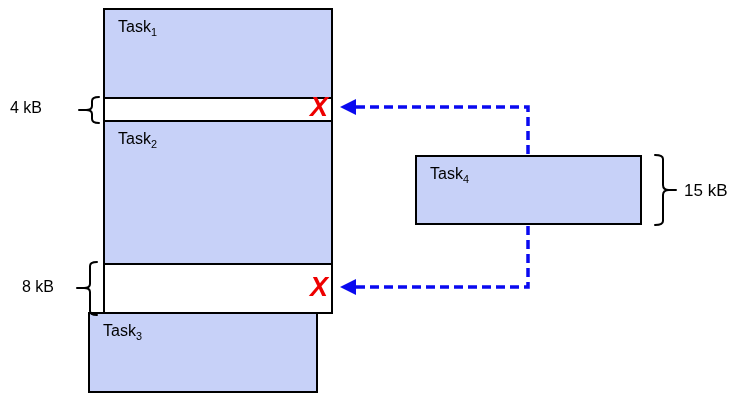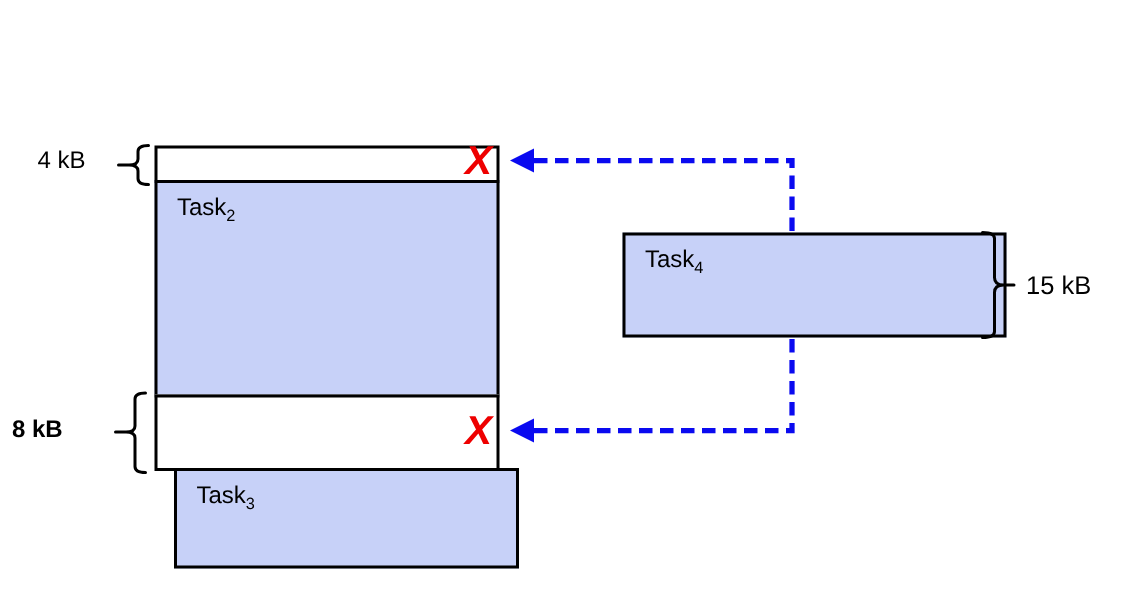--- a/index.html
+++ b/index.html
@@ -77,42 +77,45 @@
     stroke-width: 2;
     fill: none;
     stroke-linecap: round;
   }
 </style>
 </head>
 <body>
 
 <div class="canvas">
 
+  <div class="block" style="left:103px; top:8px; width:230px; height:91px;">
+    <span class="task-label"><span>Task</span><sub>1</sub></span>
+  </div>
 
   <div class="gap" style="left:103px; top:97px; width:230px; height:25px;"></div>
 
   <div class="block" style="left:103px; top:120px; width:230px; height:145px;text-align:center;">
     <span class="task-label"><span>Task</span><sub>2</sub></span>
   </div>
 
   <div class="gap" style="left:103px; top:263px; width:230px; height:51px;"></div>
 
-  <div class="block" style="left:116px; top:312px; width:230px; height:67px;">
+  <div class="block" style="left:88px; top:312px; width:230px; height:81px;">
     <span class="task-label"><span>Task</span><sub>3</sub></span>
   </div>
 
-  <div class="block" style="left:415px; top:155px; width:256px; height:70px;">
+  <div class="block" style="left:415px; top:155px; width:227px; height:70px;">
     <span class="task-label"><span>Task</span><sub>4</sub></span>
   </div>
 
   <span class="x-mark" style="left:304px; top:94px;">X</span>
   <span class="x-mark" style="left:304px; top:274px;">X</span>
 
-  <span class="size-label" style="left:10px; top:99px; width:62px; text-align:center;">4 kB</span>
-  <span class="size-label" style="left:8px; top:278px; width:60px; text-align:left;font-weight:bold;">8 kB</span>
+  <span class="size-label" style="left:10px; top:99px; width:62px; text-align:left;">4 kB</span>
+  <span class="size-label" style="left:8px; top:278px; width:60px; text-align:center;">8 kB</span>
   <span class="size-label" style="left:684px; top:181px; font-size:17px;">15 kB</span>
 
   <svg class="overlay" width="753" height="401" viewBox="0 0 753 401">
 
     <path class="brace" d="M 99 97 Q 92 97 92 101 L 92 106 Q 92 110 86 110 L 79 110 M 86 110 Q 92 110 92 114 L 92 119 Q 92 123 99 123"></path>
 
     <path class="brace" d="M 97 262 Q 90 262 90 266 L 90 284 Q 90 288 84 288 L 77 288 M 84 288 Q 90 288 90 292 L 90 311 Q 90 315 97 315"></path>
 
     <path class="brace" d="M 655 155 Q 663 155 663 159 L 663 185 Q 663 190 669 190 L 676 190 M 669 190 Q 663 190 663 195 L 663 221 Q 663 225 655 225"></path>
 

